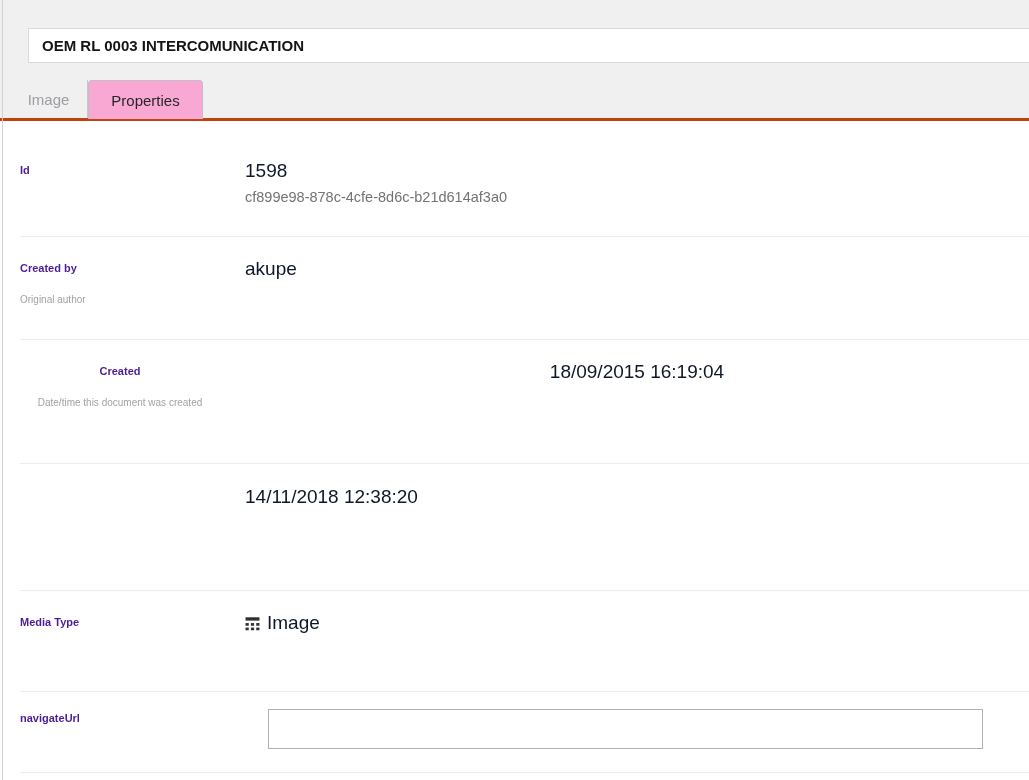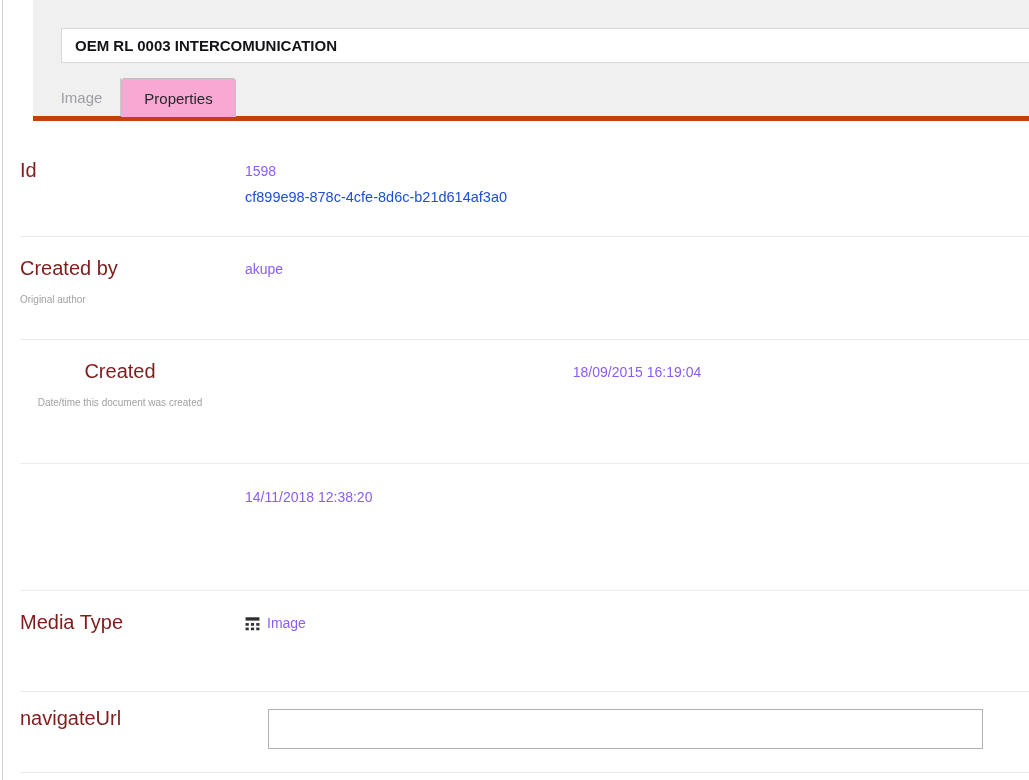--- a/index.html
+++ b/index.html
@@ -14,22 +14,21 @@
   .panel-left-edge {
     position: absolute; left: 2px; top: 0; bottom: 0; width: 1px;
     background: #cfcfd4; z-index: 50;
   }
 
   
   .header {
     position: relative;
     height: 121px;
     background: #f0f0f1;
-    border-bottom: 5px solid #c2410c;
-    margin-left: 33px;
+    border-bottom: 3px solid #c2410c;
   }
   .title-input {
     position: absolute;
     left: 28px; top: 28px; right: -4px; height: 35px;
     border: 1px solid #d9d9d9;
     background: #ffffff;
     font-family: "Liberation Sans", sans-serif;
     font-size: 15px;
     font-weight: bold;
     color: #141418;
@@ -78,37 +77,37 @@
   }
   .prop-row.first { padding-top: 40px; min-height: 116px; }
   .row-created-by  { min-height: 103px; }
   .row-created     { min-height: 124px; text-align: center; }
   .row-last-edited { min-height: 127px; padding-top: 23px; }
   .row-media-type  { min-height: 101px; }
   .row-navigate-url{ min-height: 81px; padding-top: 17px; gap: 23px; }
 
   .prop-label-col { width: 225px; flex: 0 0 225px; padding-right: 25px; }
   .prop-label {
-    font-size: 20px; font-weight: normal; color: #7f1d1d; line-height: 19px;
+    font-size: 11px; font-weight: bold; color: #4c1d95; line-height: 19px;
   }
   .prop-desc {
     margin-top: 11px;
     font-size: 10px;
     color: #a2a2a4;
     line-height: 22px;
     max-width: 200px;
   }
   .prop-value-col { flex: 1 1 auto; }
   .prop-value {
-    font-size: 14px; color: #8b5cf6; line-height: 20px;
+    font-size: 19px; color: #0f172a; line-height: 20px;
   }
   .prop-subvalue {
     margin-top: 7px;
     font-size: 14.5px;
-    color: #1d4ed8;
+    color: #737373;
     line-height: 18px;
   }
   .media-type-value { display: flex; align-items: center; gap: 7px; }
   .media-type-value svg { display: block; }
 
   .url-input {
     width: 715px; height: 40px;
     border: 1px solid #b1b1b1;
     background: #ffffff;
     font-family: "Liberation Sans", sans-serif;

